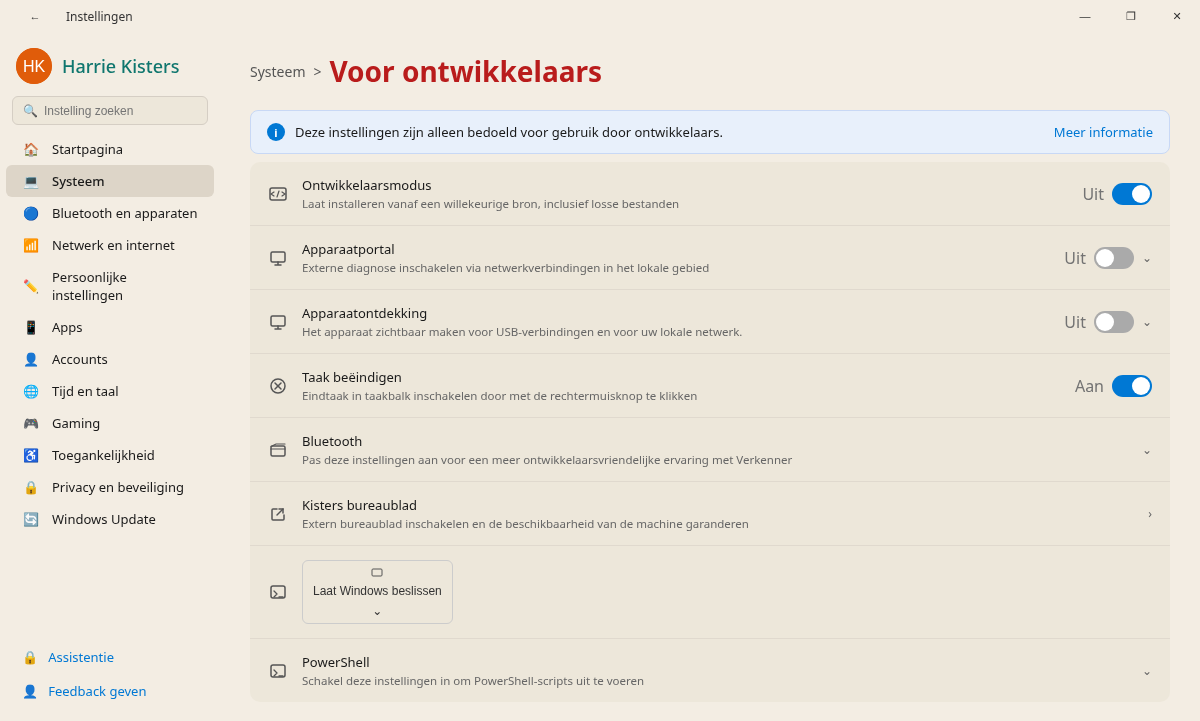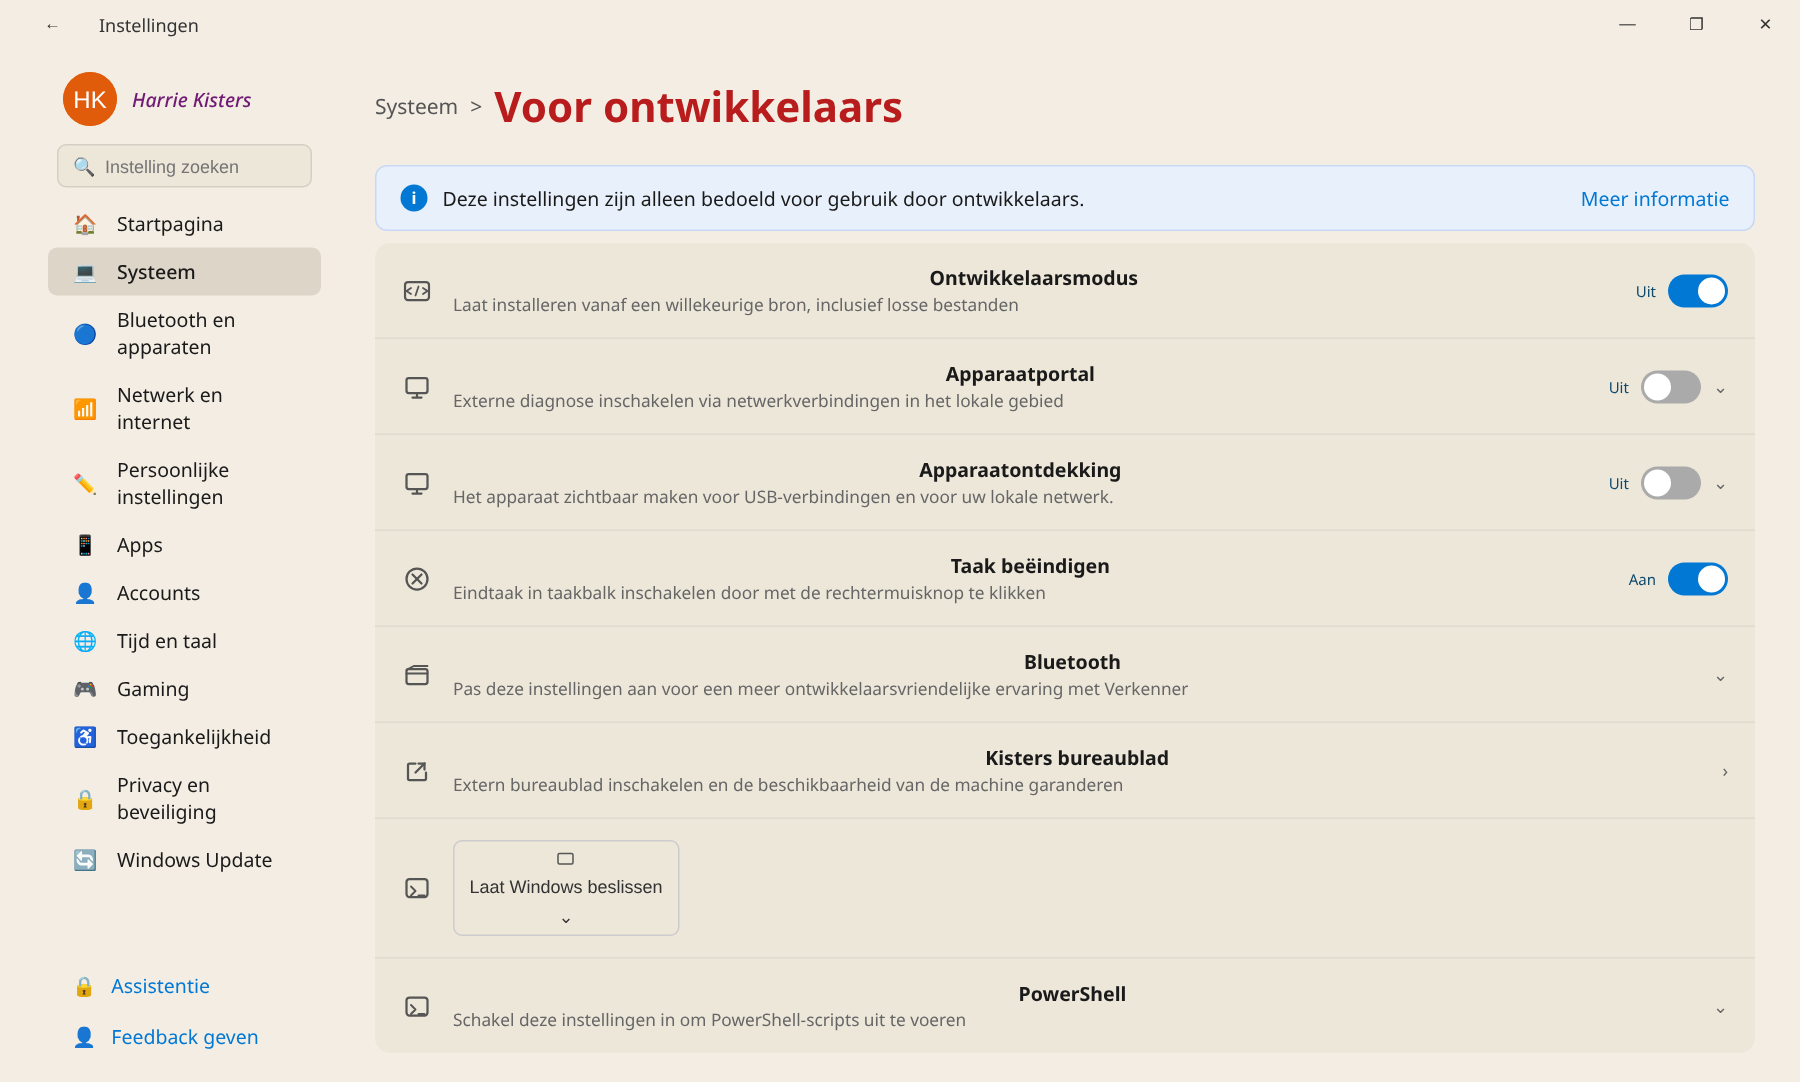--- a/index.html
+++ b/index.html
@@ -55,45 +55,43 @@
 
     
     .sidebar {
       width: 220px;
       background: #f3ede3;
       display: flex;
       flex-direction: column;
       overflow-y: auto;
       flex-shrink: 0;
       padding-bottom: 12px;
-      padding-left: 26px;
     }
     .sidebar-user {
       display: flex;
       align-items: center;
       gap: 10px;
       padding: 16px 16px 12px 16px;
     }
     .avatar {
       width: 36px;
       height: 36px;
       border-radius: 50%;
       background: #e05c0a;
       display: flex;
       align-items: center;
       justify-content: center;
       flex-shrink: 0;
       overflow: hidden;
     }
     .avatar svg { width: 36px; height: 36px; }
     .user-name {
-      font-size: 13px;
+      font-size: 18px;
       font-weight: 500;
-      color: #701a75;
-      font-style: italic;
+      color: #0f766e;
     }
     .search-box {
       margin: 0 12px 8px 12px;
       display: flex;
       align-items: center;
       background: #ede7da;
       border-radius: 6px;
       padding: 5px 10px;
       gap: 6px;
       border: 1px solid #d5cec4;
@@ -220,38 +218,37 @@
       display: flex;
       align-items: center;
       justify-content: center;
       flex-shrink: 0;
       color: #444;
       font-size: 15px;
     }
     .setting-row-text { flex: 1; }
     .setting-row-title {
       font-size: 13px;
-      font-weight: 700;
+      font-weight: 400;
       color: #1a1a1a;
       margin-bottom: 2px;
-      text-align: center;
     }
     .setting-row-desc {
       font-size: 11.5px;
       color: #666;
     }
     .setting-row-control {
       display: flex;
       align-items: center;
       gap: 8px;
       flex-shrink: 0;
     }
     .control-label {
-      font-size: 10px;
-      color: #0c4a6e;
+      font-size: 16px;
+      color: #737373;
     }
 
     
     .toggle {
       width: 40px;
       height: 22px;
       border-radius: 11px;
       display: flex;
       align-items: center;
       padding: 2px;

